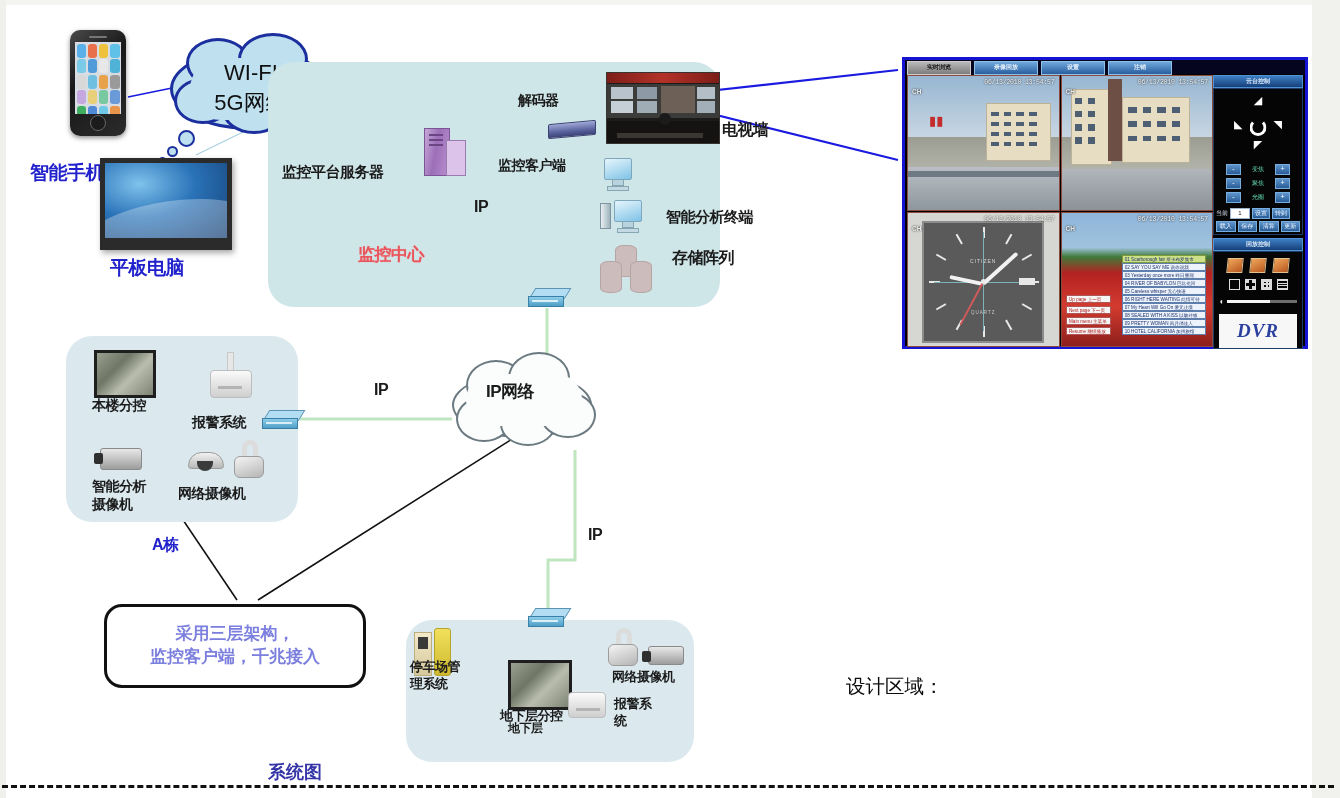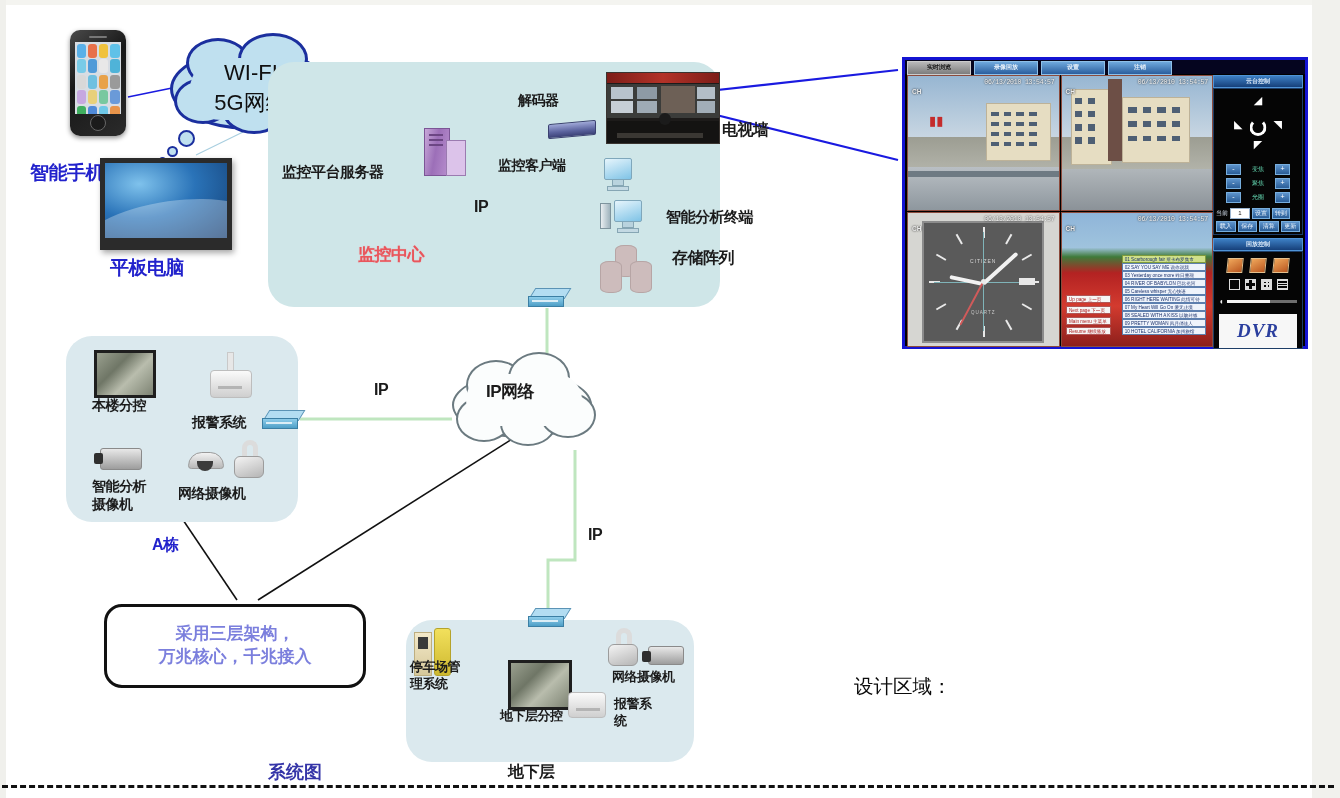--- a/index.html
+++ b/index.html
@@ -397,21 +397,21 @@
     color:#2b3f9e; font-size:19px; letter-spacing:1px;
   }
 
   
   .desc {
     position:absolute; color:#0b0b0b; font-weight:normal;
     line-height:1.52;
   }
   .desc p { margin:0; text-indent:2em; white-space:nowrap; }
   .designarea { position:absolute; color:#0b0b0b; line-height:1.5; }
-  .designarea div { white-space:nowrap;margin-left:8px; }
+  .designarea div { white-space:nowrap; }
 
   .title-sys {
     position:absolute; color:#3535a8; font-weight:bold;
   }
 </style>
 </head>
 <body>
 
 <div id="page">
 
@@ -599,21 +599,21 @@
   <div class="ptzcam" style="left:232px; top:440px;">
     <div class="hook"></div>
       <div class="head"></div>
   </div>
   <div class="lbl" style="left:178px; top:485px; font-size:14px;">网络摄像机</div>
 
   <div class="lbl blue" style="left:152px; top:535px; font-size:16px;">A栋</div>
 
   <div class="callout" style="left:104px; top:604px; width:262px; height:84px; font-size:17px;">
     <div>采用三层架构，</div>
-    <div>万兆核心，千兆接入</div>
+    <div>监控客户端，千兆接入</div>
   </div>
 
   <div class="panel pale" style="left:406px; top:620px; width:288px; height:142px;"></div>
 
   <div class="switch" style="left:528px; top:608px;">
     <div class="top"></div>
       <div class="front"></div>
   </div>
 
   <div class="parking" style="left:414px; top:628px;">
@@ -636,21 +636,21 @@
     <div class="lens"></div>
   </div>
   <div class="lbl" style="left:612px; top:668px; font-size:13px;">网络摄像机</div>
 
   <div class="alarmdev" style="left:568px; top:690px; width:36px; height:30px;">
     <div class="box" style="width:36px;height:24px;"></div>
   </div>
   <div class="lbl" style="left:614px; top:695px; font-size:13px;">报警系</div>
   <div class="lbl" style="left:614px; top:712px; font-size:13px;">统</div>
 
-  <div class="lbl" style="left:508px; top:762px; font-size:16px;">地下层</div>
+  <div class="lbl" style="left:508px; top:720px; font-size:12px;">地下层</div>
 
   <div class="title-sys" style="left:268px; top:760px; font-size:18px;">系统图</div>
 
   <div class="dvr">
 
     <div class="dvr-toolbar">
       <div class="dvr-tab active">实时浏览</div>
       <div class="dvr-tab">录像回放</div>
       <div class="dvr-tab">设置</div>
       <div class="dvr-tab">注销</div>

